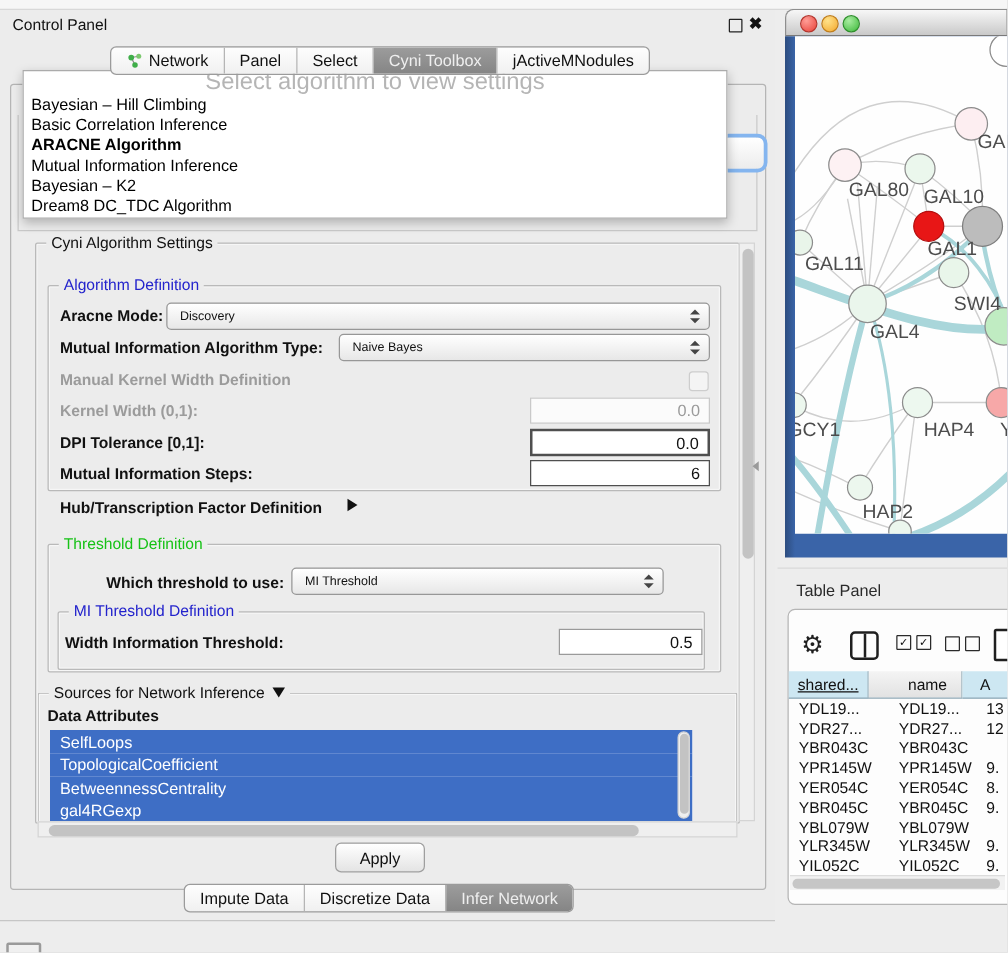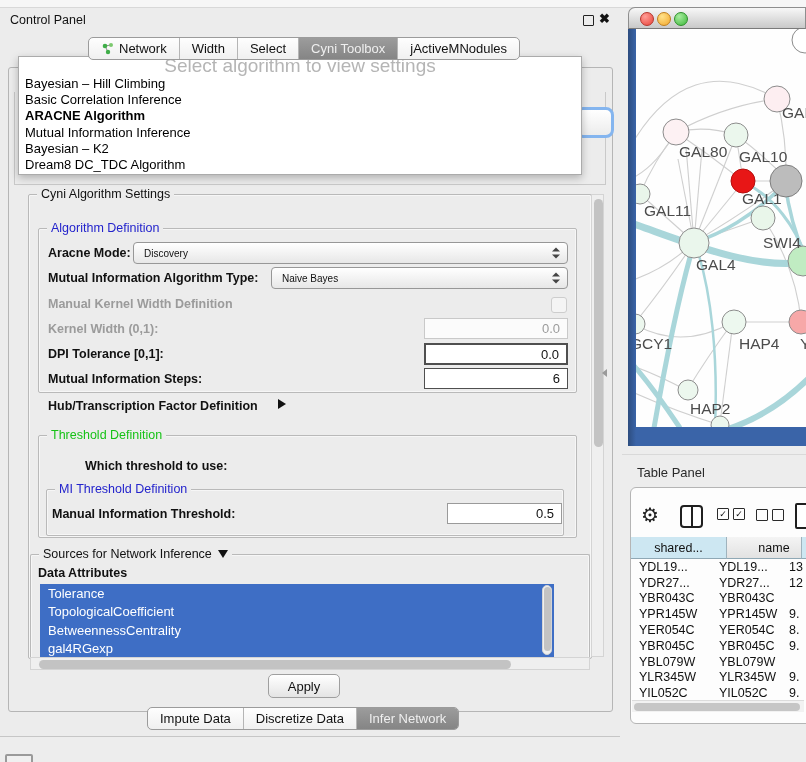--- a/index.html
+++ b/index.html
@@ -106,21 +106,21 @@
         <svg width="13" height="13" viewBox="0 0 13 13">
           <line x1="4" y1="4" x2="10" y2="3" stroke="#8a8a8a" stroke-width="1"></line>
           <line x1="4" y1="4" x2="7" y2="10" stroke="#8a8a8a" stroke-width="1"></line>
           <circle cx="4" cy="4" r="2.3" fill="#3fae49"></circle>
             <circle cx="10" cy="3" r="2" fill="#7cc96f"></circle>
             <circle cx="7" cy="10" r="2.2" fill="#3fae49"></circle>
         </svg>
         <span>Network</span>
       </span>
       <span class="s">
-          <span>Width</span>
+          <span>Panel</span>
         </span>
       <span class="s">
           <span>Select</span>
         </span>
       <span class="s sel">
           <span>Cyni Toolbox</span>
         </span>
       <span class="s">
           <span>jActiveMNodules</span>
         </span>
@@ -169,35 +169,39 @@
     <div class="lbl" style="left:48px;top:364px;">Mutual Information Steps:</div>
     <div class="field med" style="left:424px;top:360px;width:144px;height:21px;">6</div>
 
     <div class="lbl" style="left:48px;top:391px;">Hub/Transcription Factor Definition</div>
     <span class="tri-right" style="left:278px;top:391px;"></span>
 
     <div class="group" style="left:38px;top:427px;width:537px;height:101px;">
       <span class="gtitle t-green">Threshold Definition</span>
     </div>
     <div class="lbl" style="left:85px;top:451px;">Which threshold to use:</div>
+    <div class="combo" style="left:233px;top:446px;width:298px;">
+      <span>MI Threshold</span>
+      <span class="spin"></span>
+    </div>
     <div class="group" style="left:46px;top:481px;width:516px;height:45px;">
       <span class="gtitle t-blue">MI Threshold Definition</span>
     </div>
-    <div class="lbl" style="left:52px;top:499px;">Manual Information Threshold:</div>
+    <div class="lbl" style="left:52px;top:499px;">Width Information Threshold:</div>
     <div class="field" style="left:447px;top:495px;width:115px;height:21px;">0.5</div>
 
     <div class="group" style="left:30px;top:546px;width:558px;height:104px;border-bottom:none;">
       <span class="gtitle">
         <span>Sources for Network Inference</span>
         <span class="tri-down"></span>
       </span>
     </div>
     <div class="lbl" style="left:38px;top:558px;">Data Attributes</div>
     <div class="attr-list" style="top:576px;">
-      <div class="attr-item">Tolerance</div>
+      <div class="attr-item">SelfLoops</div>
       <div class="attr-item">TopologicalCoefficient</div>
       <div class="attr-item">BetweennessCentrality</div>
       <div class="attr-item">gal4RGexp</div>
     </div>
     <div class="sb-v" style="left:542px;top:577px;width:10px;height:70px;border-radius:5px;">
       <div class="thumb" style="left:1px;top:1px;width:7px;height:64px;"></div>
     </div>
 
     <div class="sb-v" style="left:591px;top:186px;width:13px;height:463px;">
       <div class="thumb" style="left:1.5px;top:4px;width:9px;height:248px;"></div>
@@ -312,21 +316,21 @@
     <span class="cbx">✓</span>
       <span class="cbx">✓</span>
   </div>
   <div class="abs" style="left:756px;top:509px;display:flex;gap:4px;">
     <span class="cbx"></span>
       <span class="cbx"></span>
   </div>
   <div class="docicon"></div>
 
   <div class="thead">
-    <div class="th blue" style="width:96px;">shared...</div>
+    <div class="th blue" style="width:64px;text-decoration:underline;">shared...</div>
     <div class="th gray" style="width:75px;">name</div>
     <div class="th blue" style="width:60px;justify-content:flex-start;padding-left:14px;">A</div>
   </div>
   <div class="tbody">
     <div class="tr">
         <span class="td" style="width:80px">YDL19...</span>
         <span class="td" style="width:75px">YDL19...</span>
         <span class="td" style="width:20px;padding-left:3px">13</span>
       </div>
     <div class="tr">

